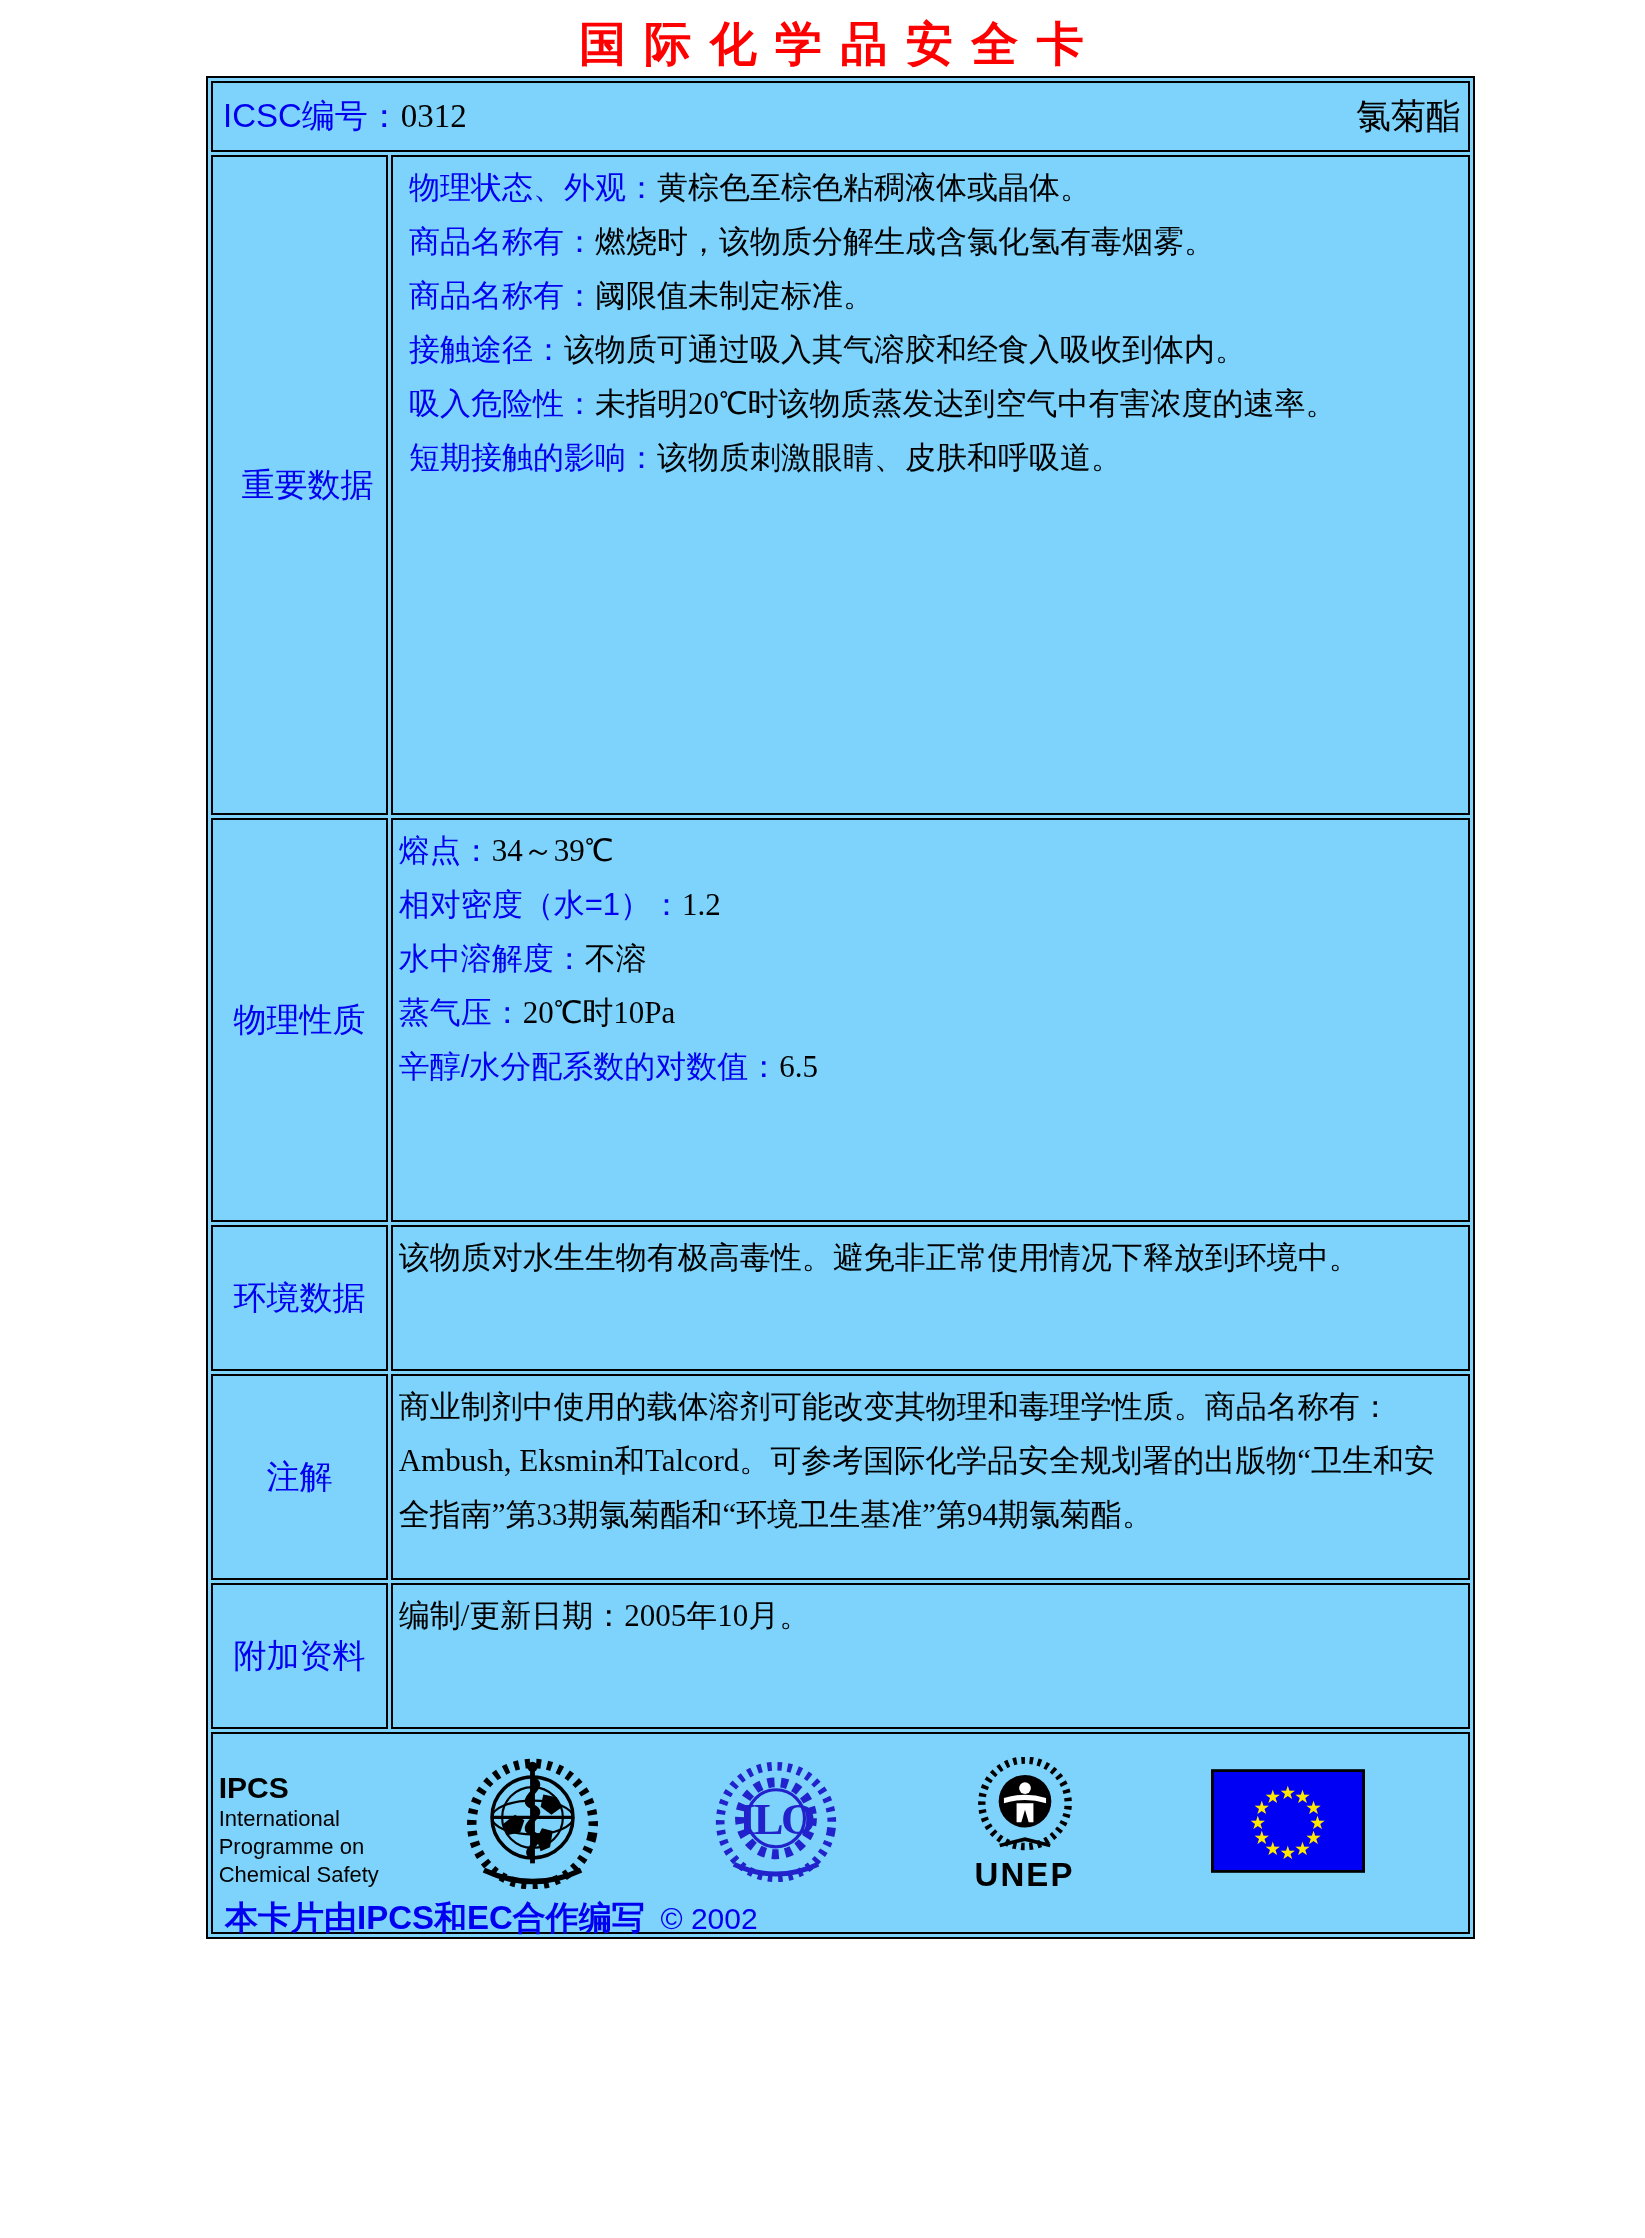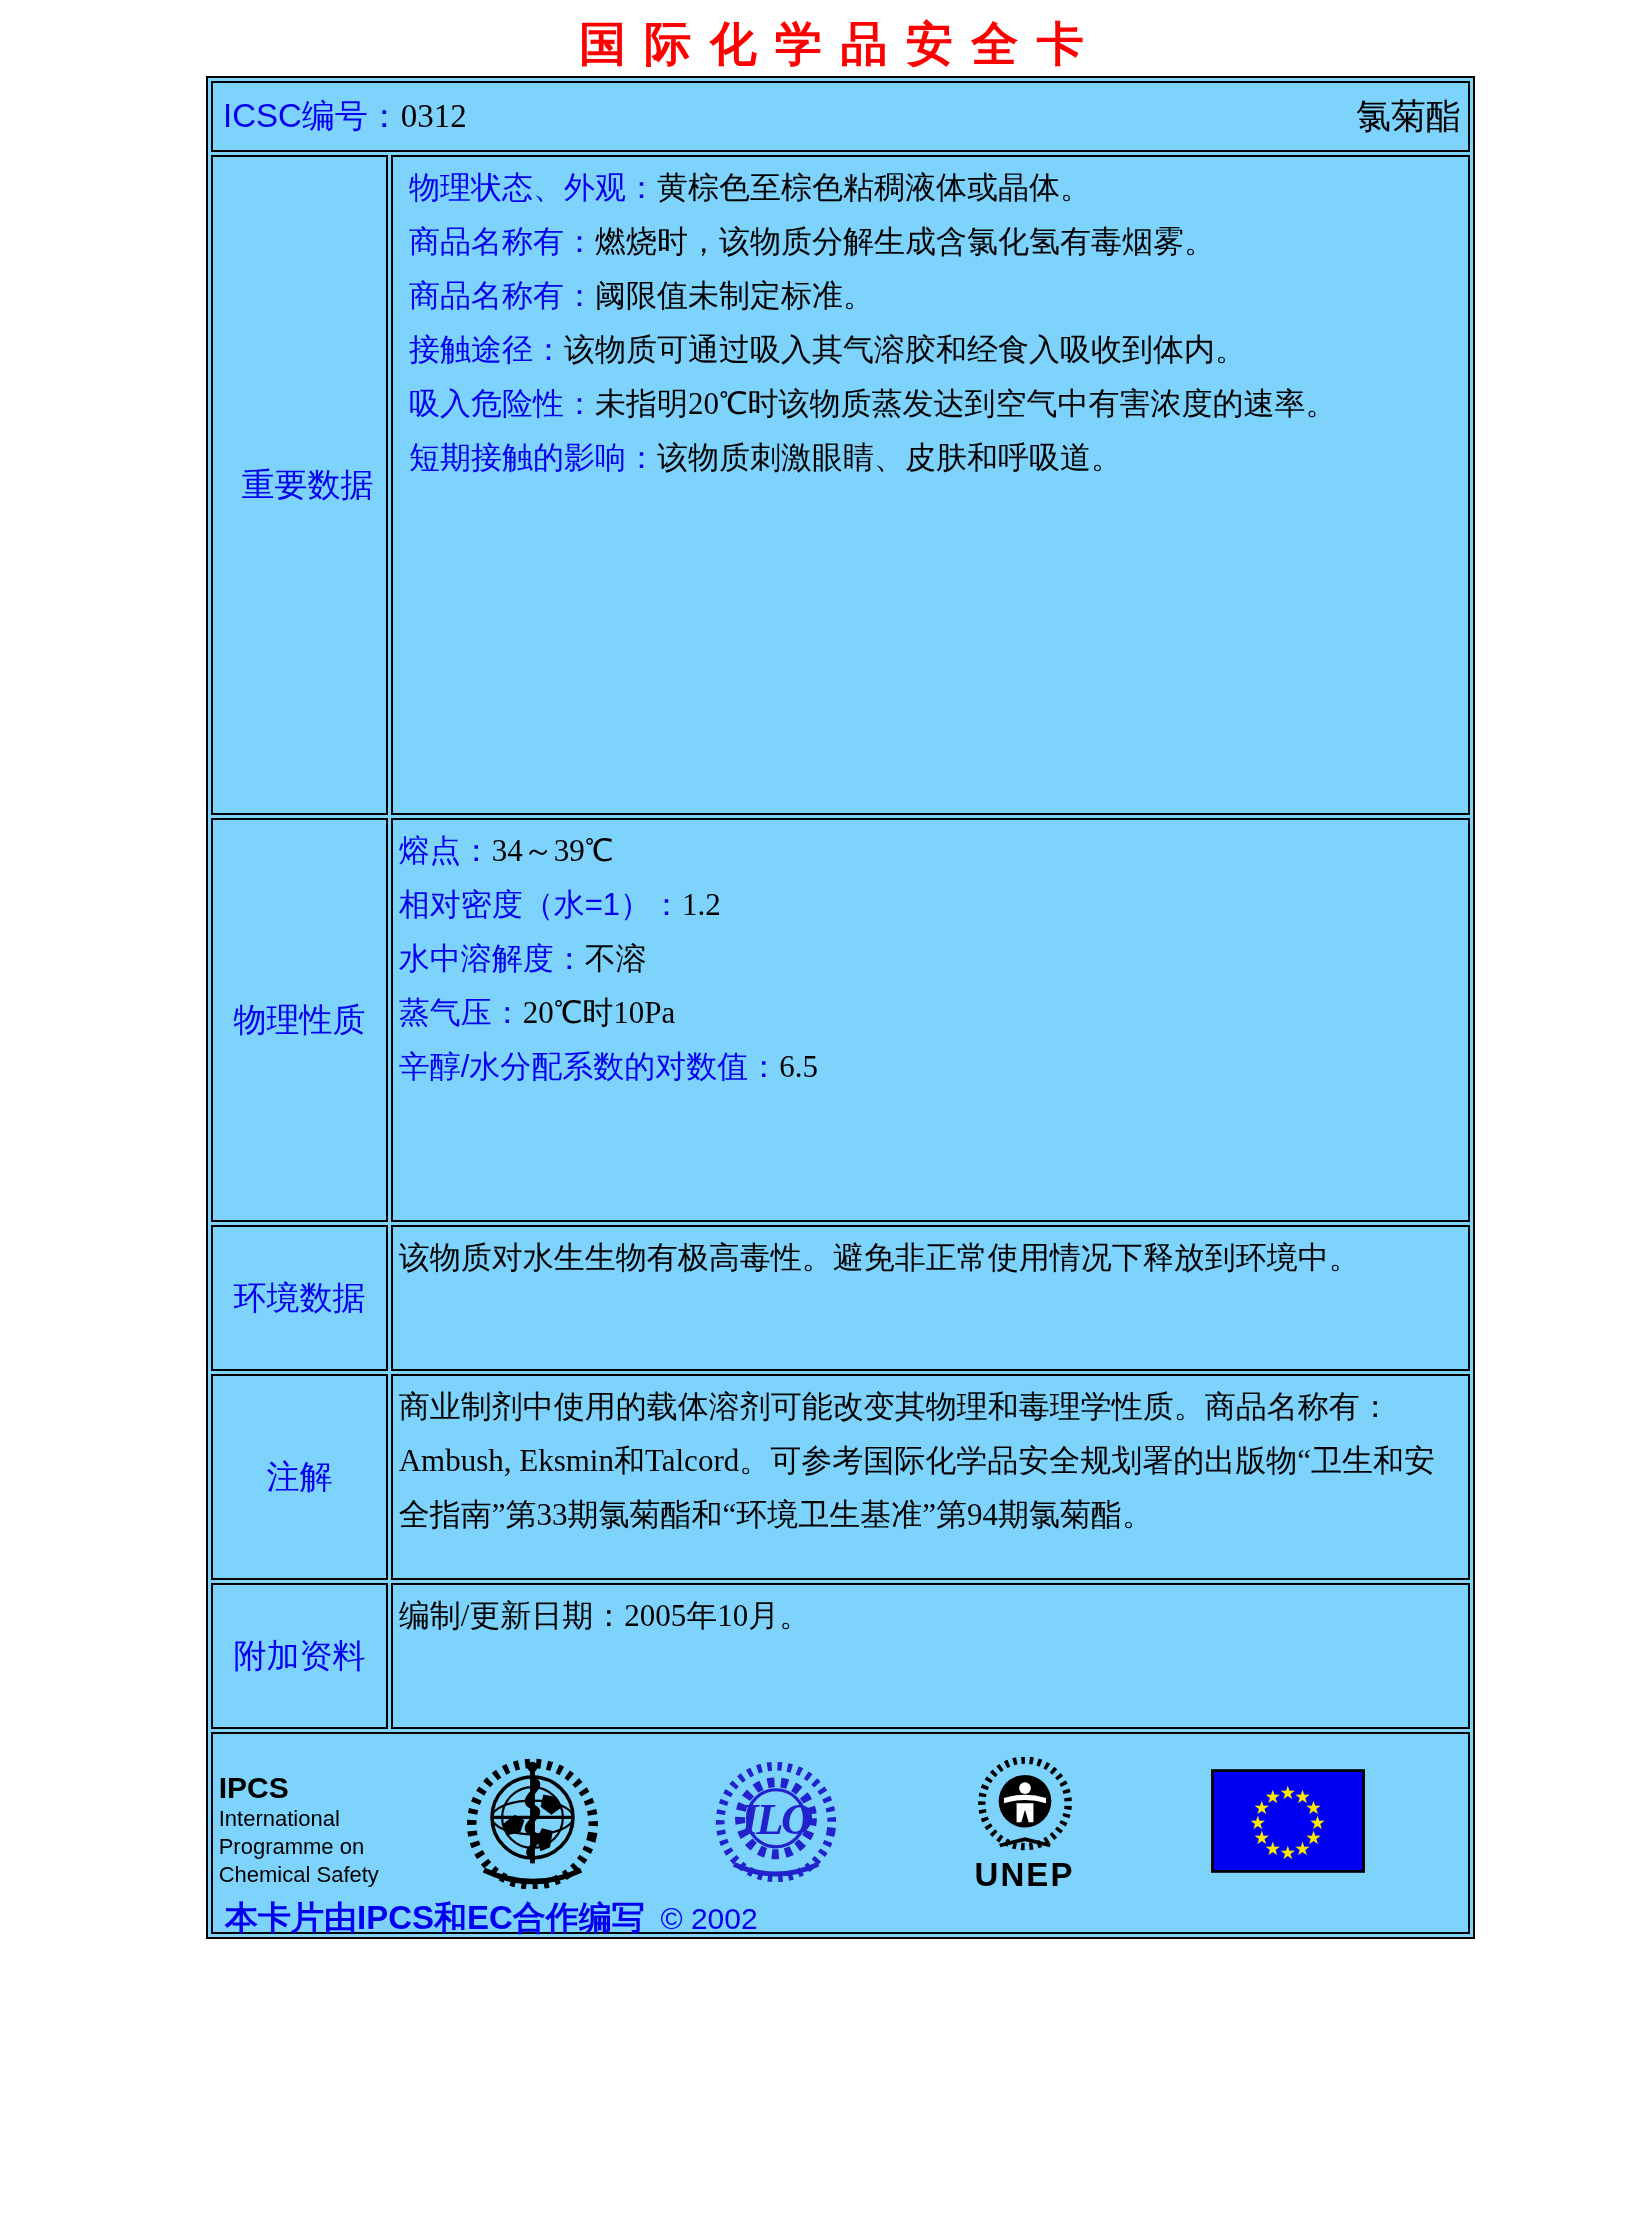--- a/index.html
+++ b/index.html
@@ -70,21 +70,21 @@
   .para { color:#000; }
   td.logos { height: 202px; }
   .logos-inner { position: relative; width: 100%; height: 198px; }
   .ipcs-block {
     position: absolute; left: 5.7px; top: 37px;
     font-family: "Liberation Sans", sans-serif; color:#000;
   }
   .ipcs-acronym { font-size: 30px; font-weight: bold; line-height: 34px; }
   .ipcs-line { font-size: 22px; line-height: 28px; }
   .who-logo { position: absolute; left: 252px; top: 20px; }
-  .ilo-logo { position: absolute; left: 501px; top: 25.5px; font-style: italic; }
+  .ilo-logo { position: absolute; left: 501px; top: 25.5px; }
   .unep-block { position: absolute; left: 737px; top: 23px; width: 149px; text-align: center; }
   .unep-label {
     font-family: Liberation Sans, sans-serif;
     font-weight: bold; font-size: 33px; letter-spacing: 2.1px; line-height: 34px;
     color: #000;
   }
   .eu-flag { position: absolute; left: 998px; top: 35px; }
   .caption-line {
     position: absolute; left: 12px; right: 0; top: 162px;
     color: #0000f0;

